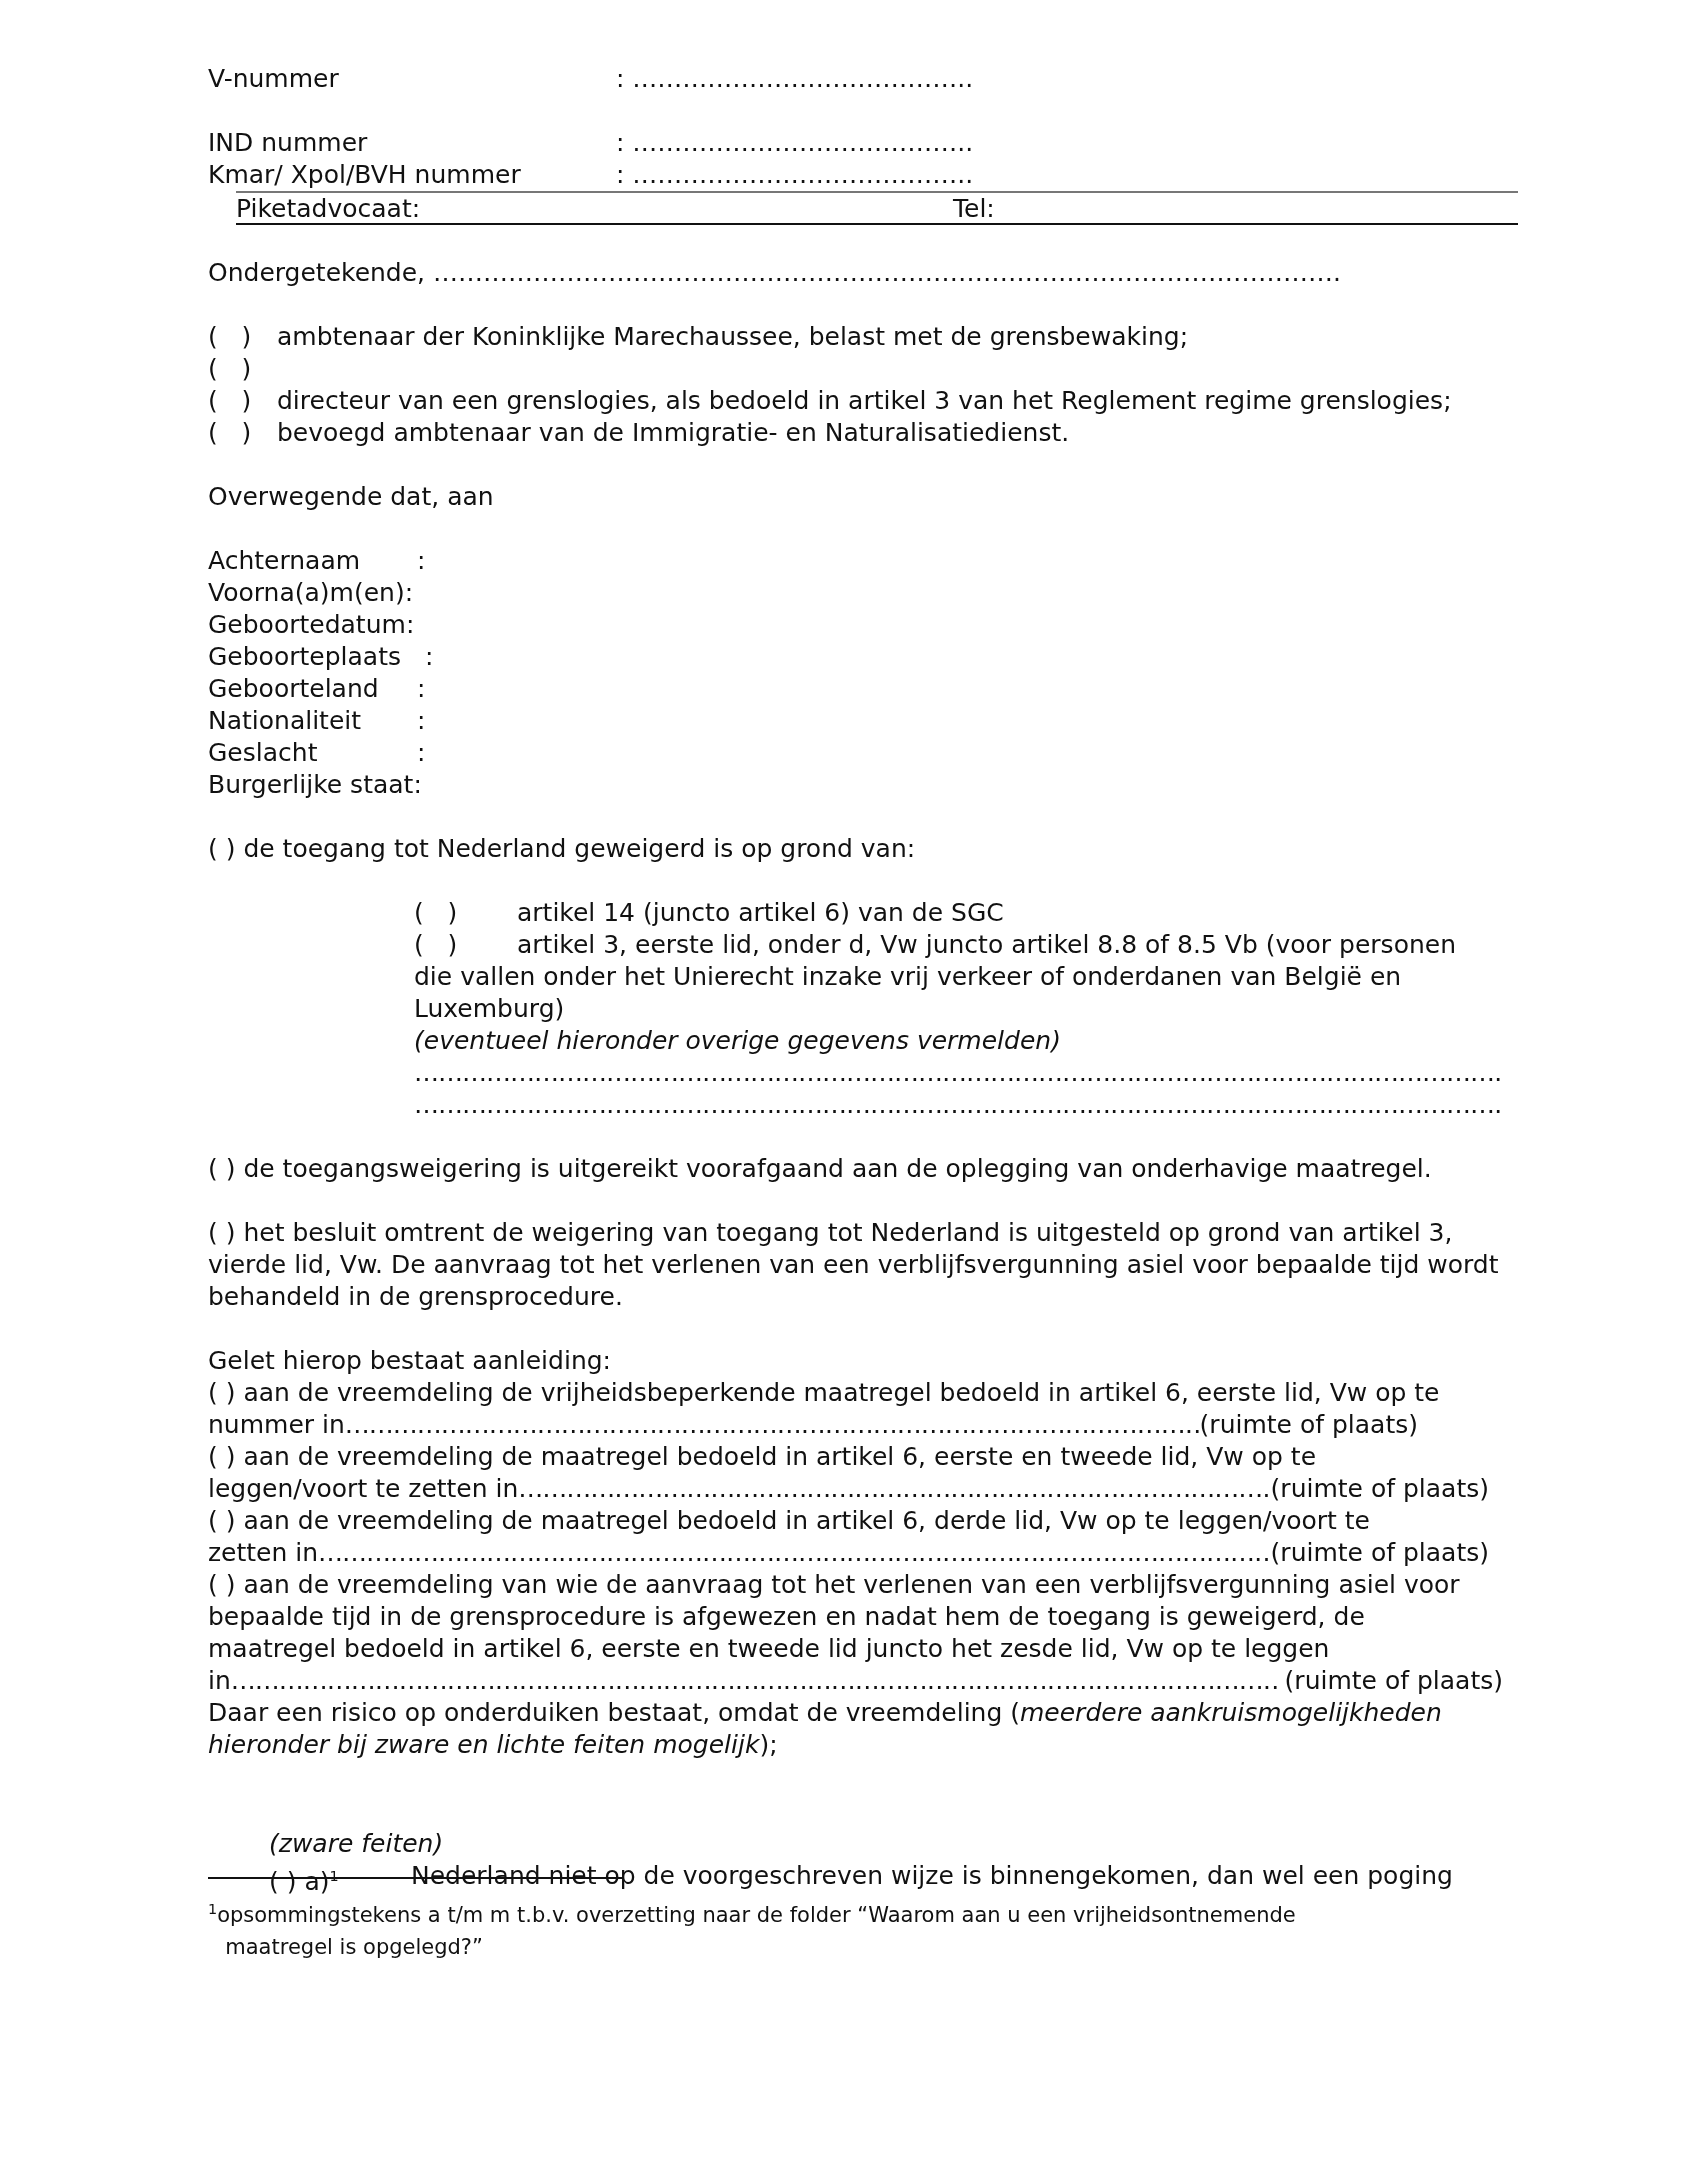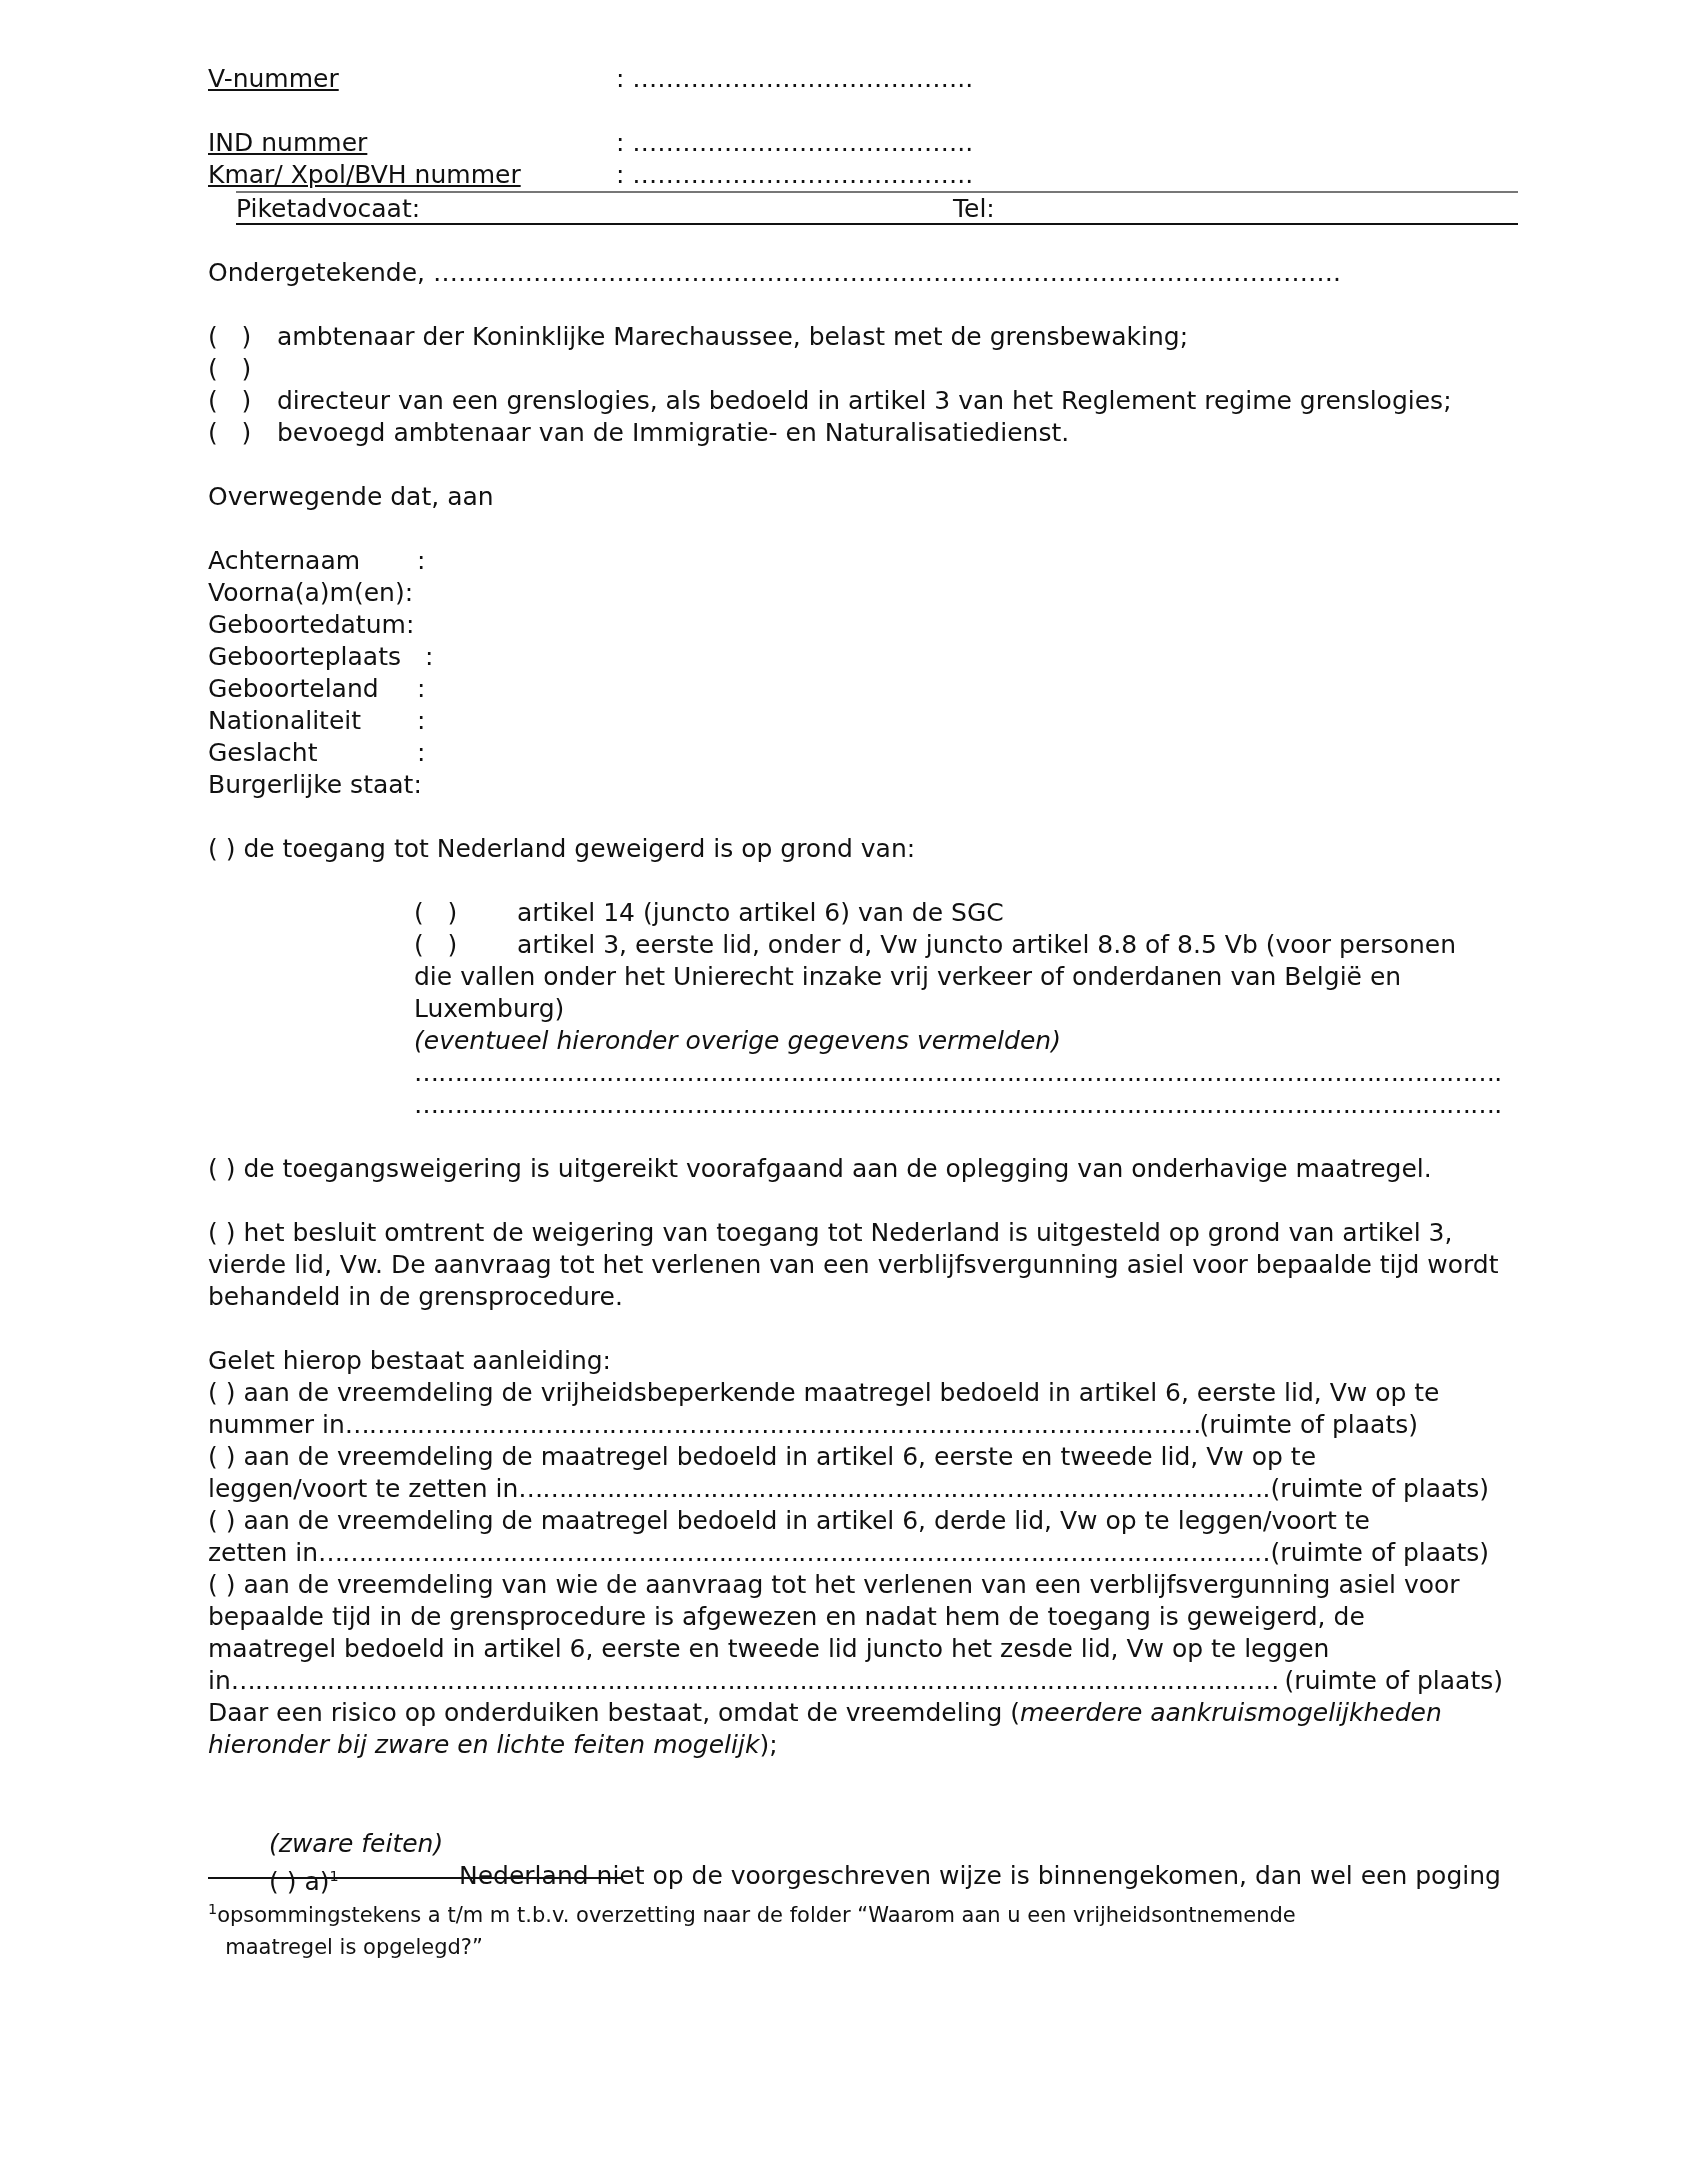--- a/index.html
+++ b/index.html
@@ -2,39 +2,39 @@
 <html><head>
 <meta charset="utf-8">
 <style>
   html, body { margin: 0; padding: 0; background: #ffffff; }
   body { width: 1702px; height: 2178px; position: relative; overflow: hidden;
          font-family: "DejaVu Sans", sans-serif; color: #111; }
   .page { position: absolute; left: 208px; top: 63px; width: 1310px; font-size: 25px; line-height: 32px; }
   .row { white-space: pre; height: 32px; }
   .gap { height: 32px; }
   .hdr { display: flex; }
-  .hdr .lab { width: 408px; text-decoration: underline; }
+  .hdr .lab { width: 408px; }
   .sep-top { border-top: 2.9px solid #777; }
   .sep-bot { border-bottom: 2.9px solid #111; margin-left: 28px; }
   .pk { display: flex; height: 30px; }
   .pk .l { width: 717px; }
   .opt { display: flex; }
   .opt .box { width: 69px; white-space: pre; }
   .pers { display: flex; }
   .pers .k { width: 209px; }
   .indent { margin-left: 206px; }
   .sub { display: flex; }
   .sub .box { width: 103px; white-space: pre; }
   .italic { font-style: italic; }
   .dots { overflow: hidden; white-space: nowrap; width: 1086px; letter-spacing: -1px; }
   p { margin: 0; }
   .fill { display: flex; justify-content: space-between; }
   .fill .d { flex: 1; overflow: hidden; white-space: nowrap; letter-spacing: -1px; }
   .zw { margin-left: 61px; margin-top: 35px; }
-  .fa { display: flex; margin-left: 61px; gap: 48px; }
+  .fa { display: flex; margin-left: 61px; }
   .fa .box { width: 142px; }
   sup { font-size: 14.4px; }
   .fn-line { position: absolute; left: 208px; top: 1877px; width: 415px; border-top: 2.9px solid #111; }
   .footnote { position: absolute; left: 208px; top: 1893px; font-size: 21px; line-height: 32px; width: 1249px; }
   .footnote .l2 { padding-left: 17.3px; }
 </style>
 </head>
 <body>
 
 <div class="page">

